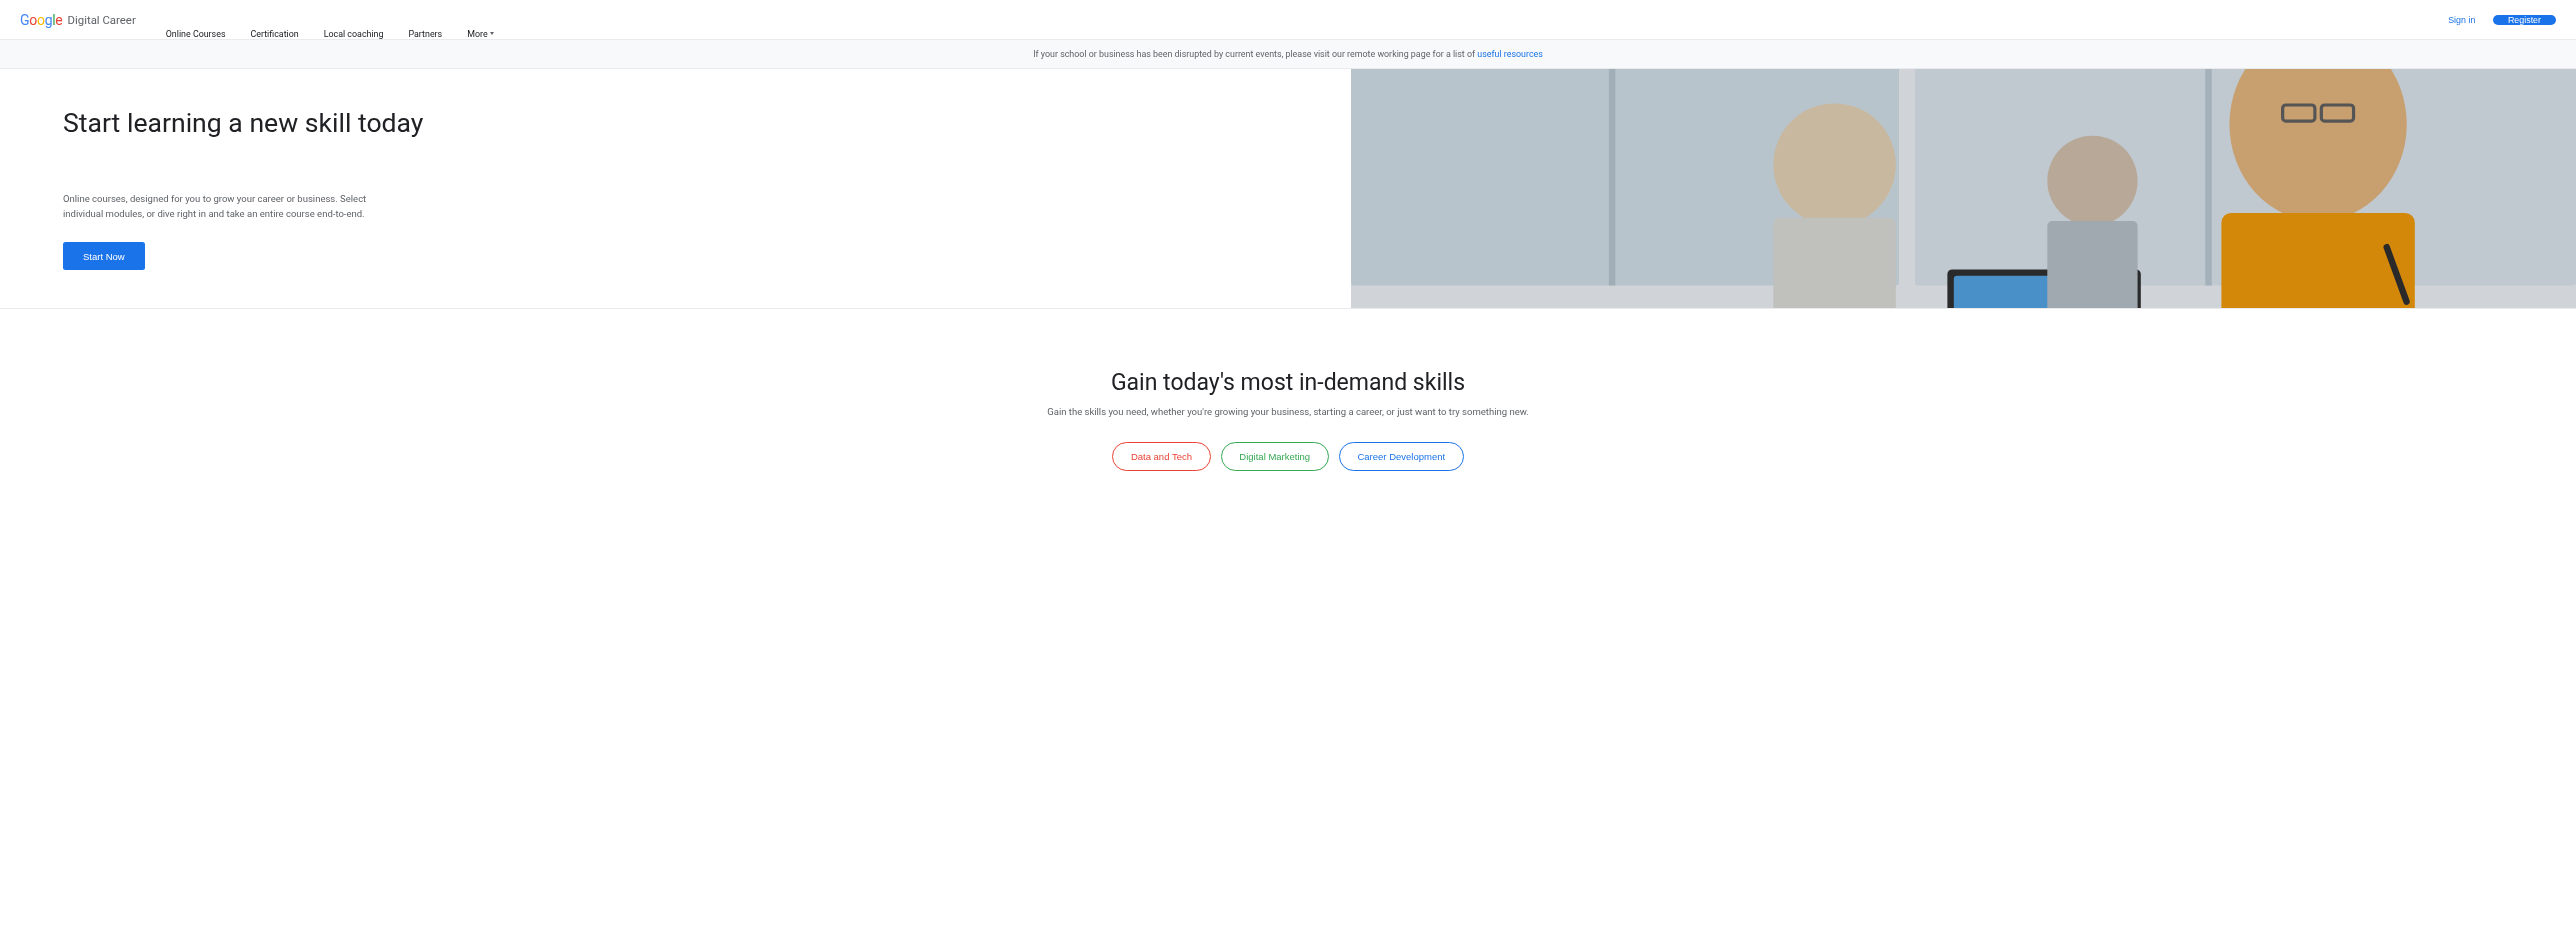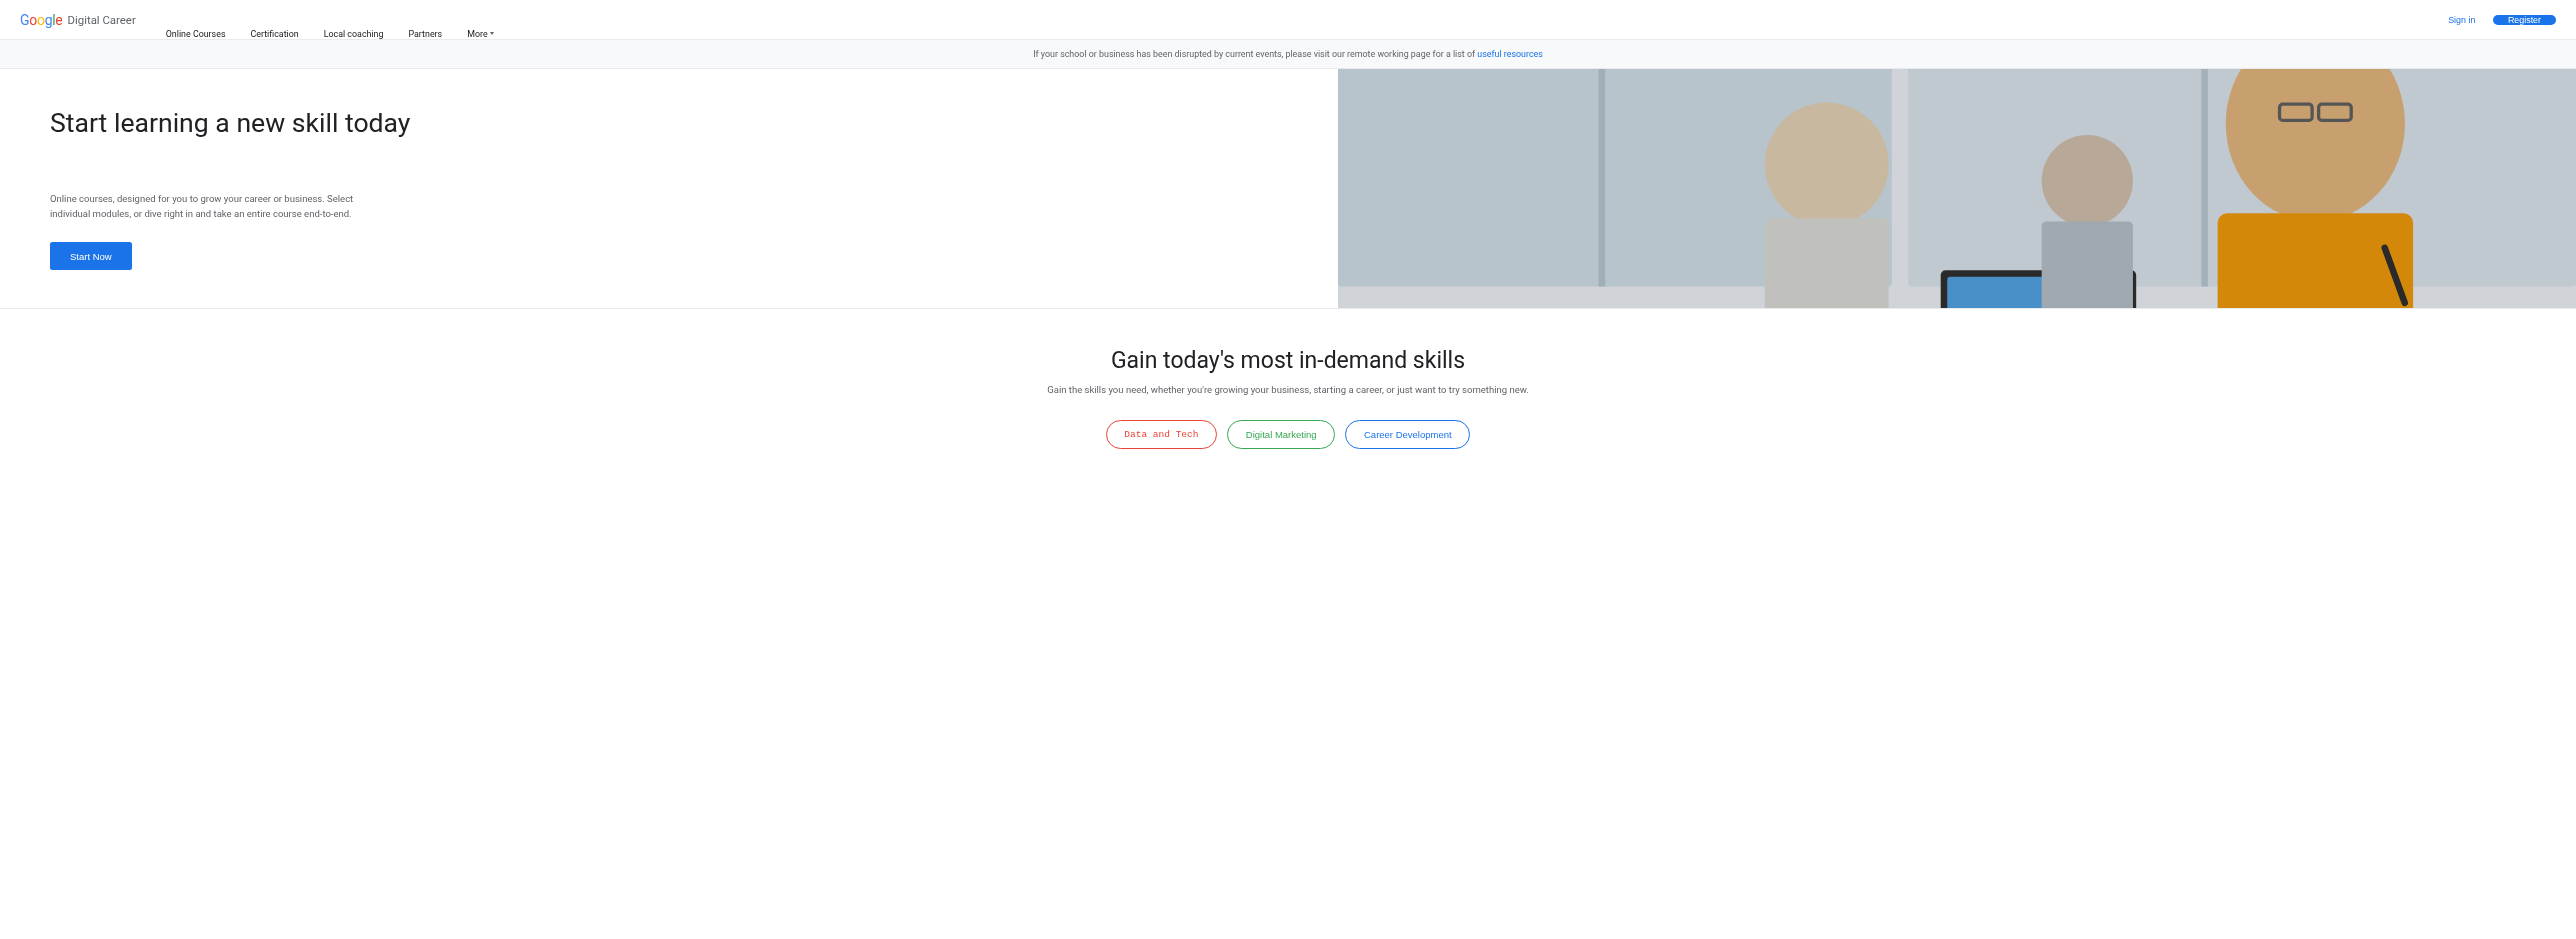--- a/index.html
+++ b/index.html
@@ -142,21 +142,21 @@
       display: flex;
       min-height: 202px;
       background: #fff;
     }
 
     .hero-content {
       flex: 1;
       display: flex;
       flex-direction: column;
       justify-content: flex-start;
-      padding: 38px 50px;
+      padding: 38px 63px;
       max-width: 55%;
     }
 
     .hero-title {
       font-size: 26.6px;
       font-weight: 400;
       color: #202124;
       margin-bottom: 12.6px;
       line-height: 1.2;
     }
@@ -200,21 +200,21 @@
       width: 100%;
       height: 100%;
       position: absolute;
       top: 0;
       left: 0;
     }
 
     
     .skills-section {
       background: #fff;
-      padding: 38px 20px 25px;
+      padding: 60px 20px 25px;
       text-align: center;
       border-top: 0.6px solid #e8eaed;
     }
 
     .skills-title {
       font-size: 23px;
       font-weight: 400;
       color: #202124;
       margin-bottom: 10px;
     }
@@ -239,21 +239,20 @@
       font-size: 9.5px;
       cursor: pointer;
       background: #fff;
       font-weight: 500;
       transition: all 0.2s;
     }
 
     .skill-tab.data-tech {
       color: #EA4335;
       border-color: #EA4335;
-      font-family: Liberation Mono, monospace;
     }
 
     .skill-tab.digital-marketing {
       color: #34A853;
       border-color: #34A853;
     }
 
     .skill-tab.career-dev {
       color: #1a73e8;
       border-color: #1a73e8;

